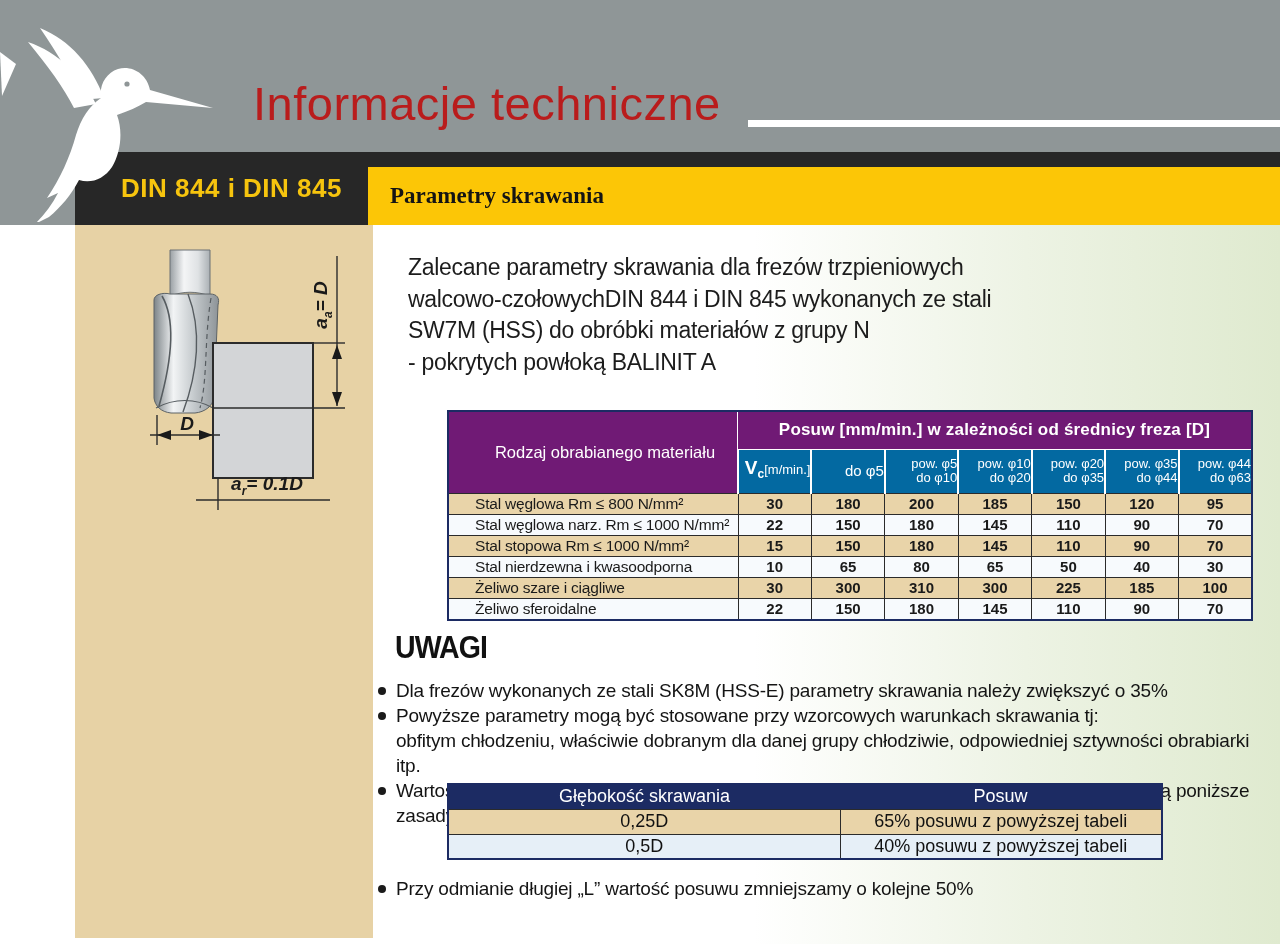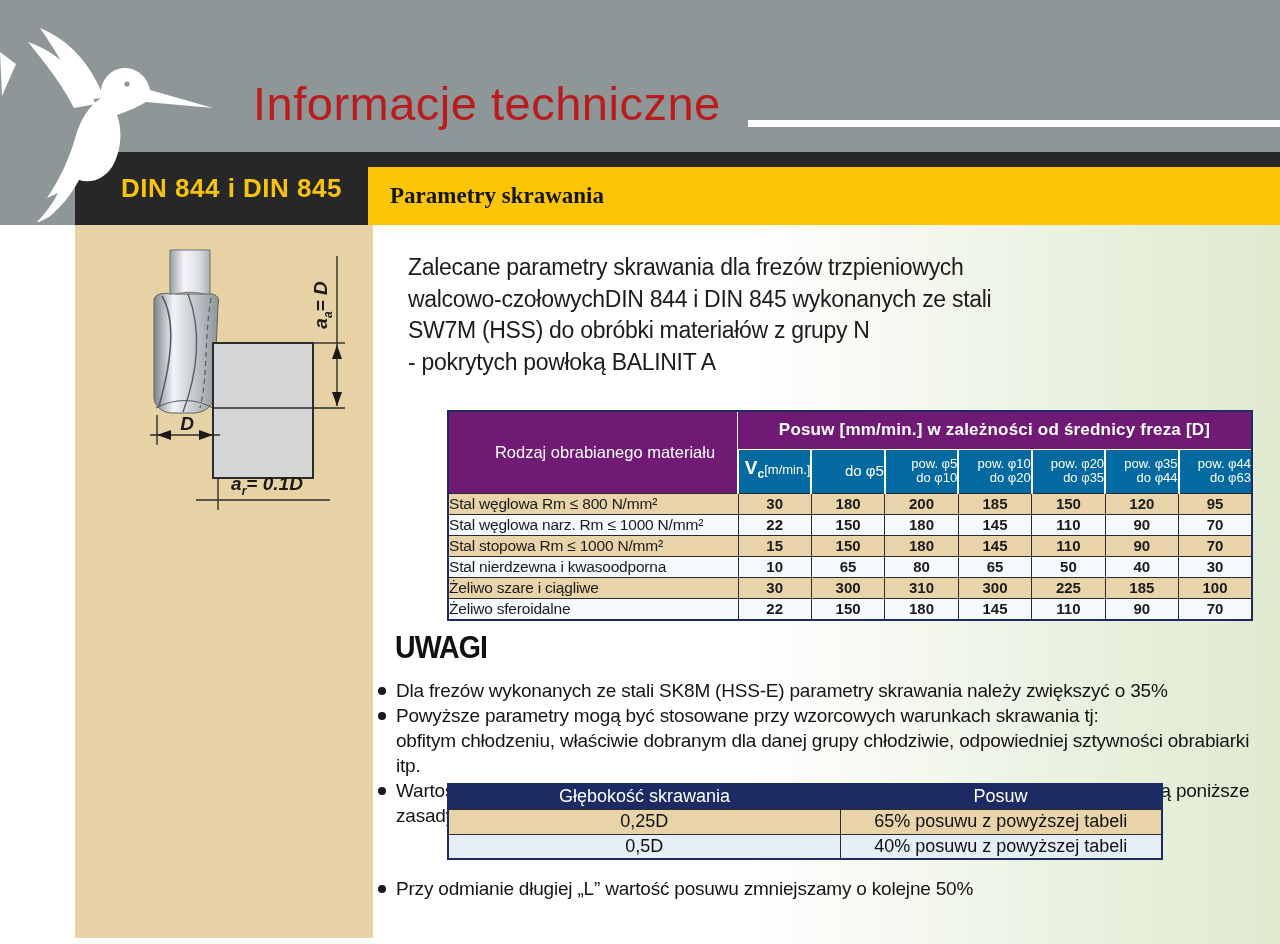--- a/index.html
+++ b/index.html
@@ -48,21 +48,21 @@
     font-size:16.5px; vertical-align:middle; }
   .main-table .span-hdr { height:38px; text-align:center; font-size:17px; font-weight:700;
     letter-spacing:0.2px; }
   .main-table .red { background:#0369a1; color:#ffffff; height:44px; text-align:right;
     vertical-align:middle; border-left:2px solid #ffffff; border-top:1px solid #ffffff;
     font-size:13px; line-height:14.5px; }
   .main-table .vc-v { font-size:19px; font-weight:700; }
   .main-table .vc-sub { font-size:12px; font-weight:700; }
   .main-table .vc-unit { font-size:13px; }
   .main-table .body-row td { border:1px solid #2b2b2b; height:20px; line-height:20px; }
-  .main-table .mat { text-align:left; padding-left:0; font-size:15.5px; letter-spacing:-0.2px; }
+  .main-table .mat { text-align:left; padding-left:26px; font-size:15.5px; letter-spacing:-0.2px; }
   .main-table .num { text-align:center; font-size:15px; font-weight:700; }
   .row-tan td { background:#E9D4A9; }
   .row-light td { background:#F7FAFD; }
 
   
   .notes-heading { position:absolute; left:395px; top:630px; font-size:31px; font-weight:700;
     letter-spacing:-1px; transform:scaleX(0.92); transform-origin:left; color:#111; }
   .bullets { position:absolute; left:378px; top:678px; width:890px; }
   .bullet-row { display:flex; align-items:flex-start; margin-bottom:0; }
   .bullet-dot { flex:none; width:8px; height:8px; border-radius:50%; background:#1a1a1a;

